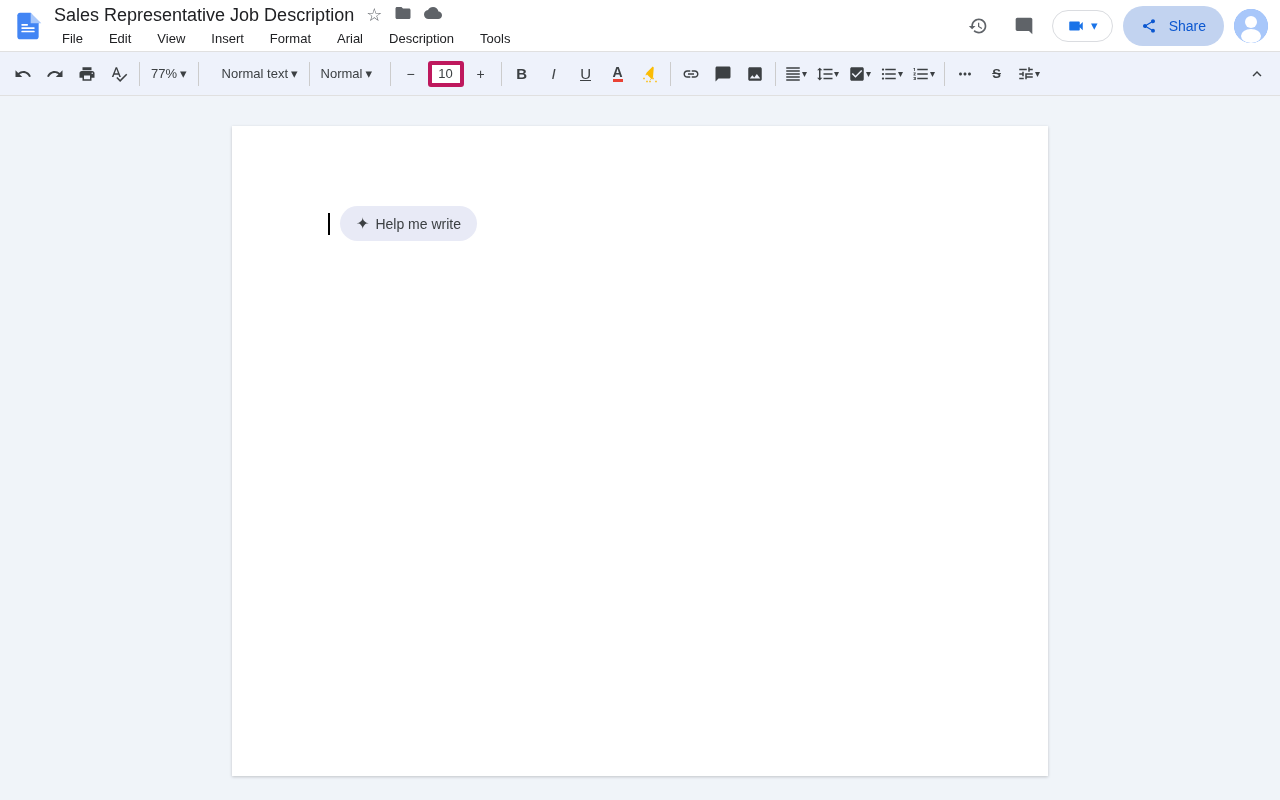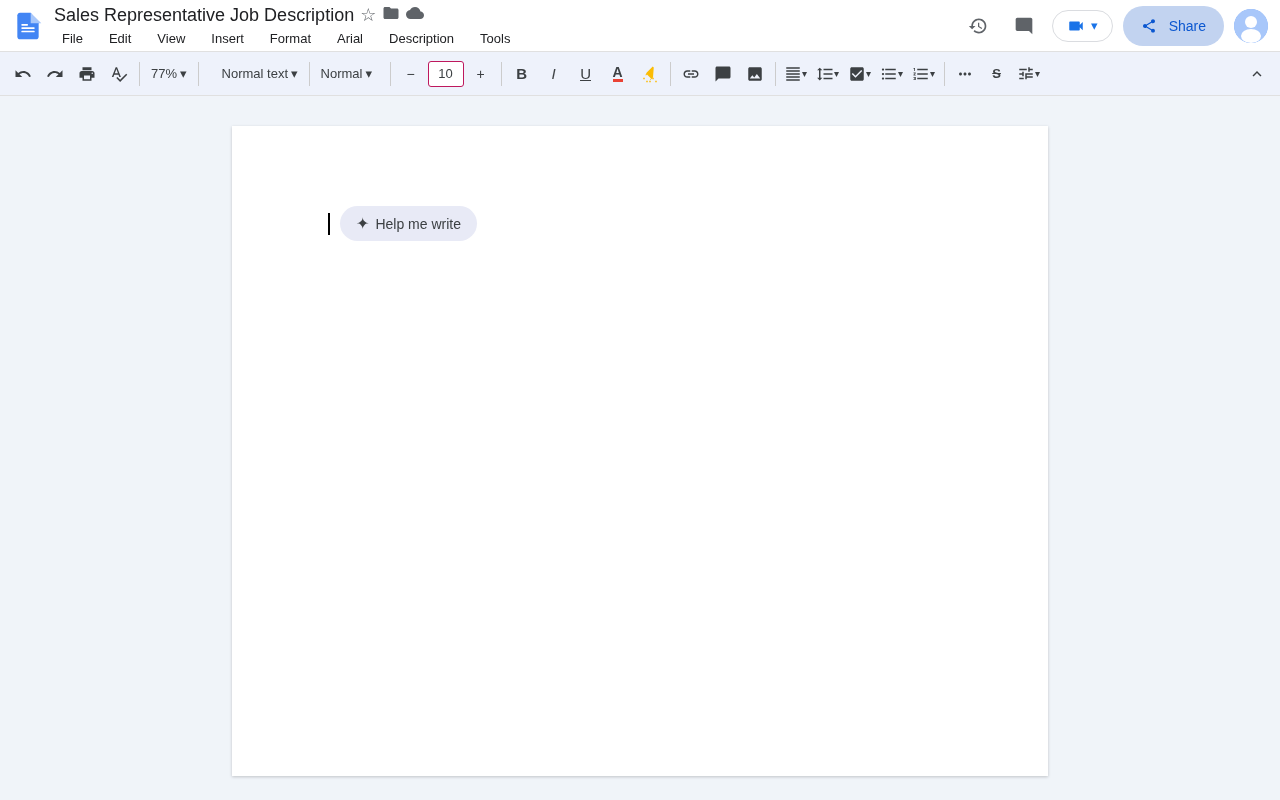--- a/index.html
+++ b/index.html
@@ -21,21 +21,21 @@
       flex-shrink: 0;
     }
     .title-section {
       display: flex;
       flex-direction: column;
       flex: 1;
     }
     .doc-title-row {
       display: flex;
       align-items: center;
-      gap: 6px;
+      gap: 12px;
     }
     .doc-title {
       font-size: 18px;
       color: #202124;
       font-family: 'Arial', sans-serif;
       font-weight: 400;
     }
     .title-icon {
       color: #5f6368;
       font-size: 18px;
@@ -157,21 +157,21 @@
       white-space: nowrap;
     }
     .tb-font-size-ctrl {
       display: flex;
       align-items: center;
       gap: 2px;
     }
     .font-size-input {
       width: 36px;
       height: 26px;
-      border: 1px solid #be185d;
+      border: 4px solid #be185d;
       border-radius: 3px;
       text-align: center;
       font-size: 13px;
       color: #3c4043;
       background: #fff;
     }
     .tb-bold { font-weight: bold; font-size: 15px; }
     .tb-italic { font-style: italic; font-size: 15px; }
     .tb-underline { text-decoration: underline; font-size: 15px; }
 

